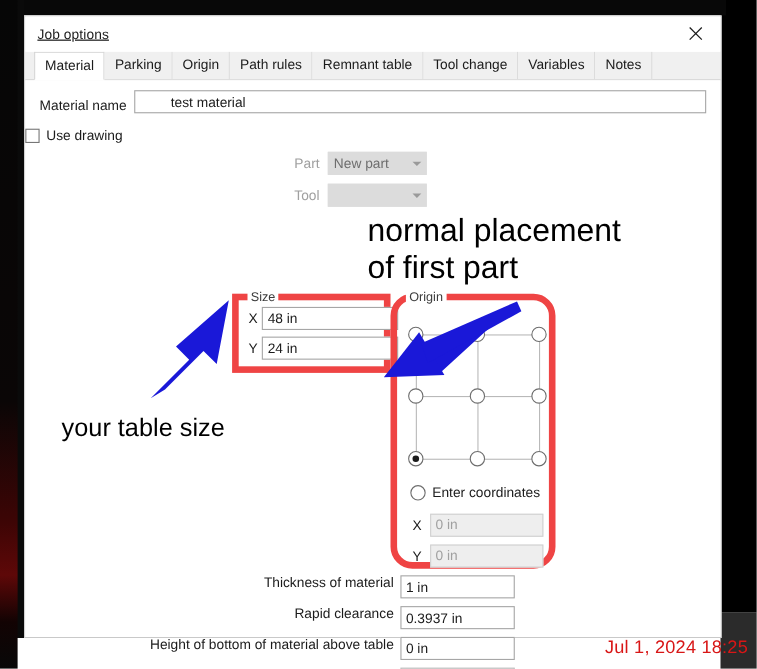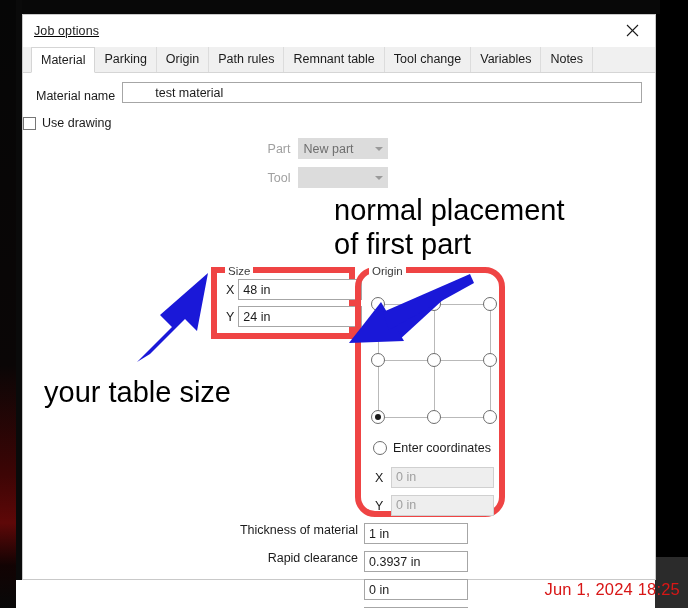--- a/index.html
+++ b/index.html
@@ -328,22 +328,22 @@
     font-family: "Liberation Sans", sans-serif;
     font-weight: 400;
     line-height: 1.18;
     white-space: pre;
   }
   #annot-normal-placement {
     left: 334px; top: 193px;
     font-size: 29px;
   }
   #annot-table-size {
-    left: 44px; top: 375px;
-    font-size: 29px;
+    left: 56px; top: 375px;
+    font-size: 23px;
   }
   #timestamp {
     position: absolute;
     right: 8px; top: 580px;
     color: #d81616;
     font-size: 16.5px;
     font-family: "Liberation Sans", sans-serif;
     letter-spacing: 0.2px;
   }
   #arrow-svg {
@@ -467,20 +467,21 @@
     <div id="bottom-fields">
       <div class="field-row">
         <span class="lbl">Thickness of material</span>
         <input type="text" value="1 in" style="">
       </div>
       <div class="field-row">
         <span class="lbl">Rapid clearance</span>
         <input type="text" value="0.3937 in" style="">
       </div>
       <div class="field-row">
+        <span class="lbl">Height of bottom of material above table</span>
         <input type="text" value="0 in" style="">
       </div>
       <div class="field-row">
 
         <input type="text" value="0.0197 in" style="">
       </div>
 
     </div>
 
   </div>
@@ -498,14 +499,14 @@
       <polygon points="349,343 379,307 398,341 470,275 466,283 389,329 379,311" fill="#1a18d8"></polygon>
       <polygon points="349,343 381,302 404,341" fill="#1a18d8"></polygon>
       <polygon points="383,312 470,274 474,283 389,330" fill="#1a18d8"></polygon>
     </g>
   </svg>
 
   <div class="annot-text" id="annot-normal-placement"><span>normal placement</span><br><span>of first part</span></div>
 
   <div class="annot-text" id="annot-table-size">your table size</div>
 
-  <div id="timestamp">Jun 1, 2024 18:25</div>
+  <div id="timestamp">Jul 1, 2024 18:25</div>
 </div>
 
 </body></html>

